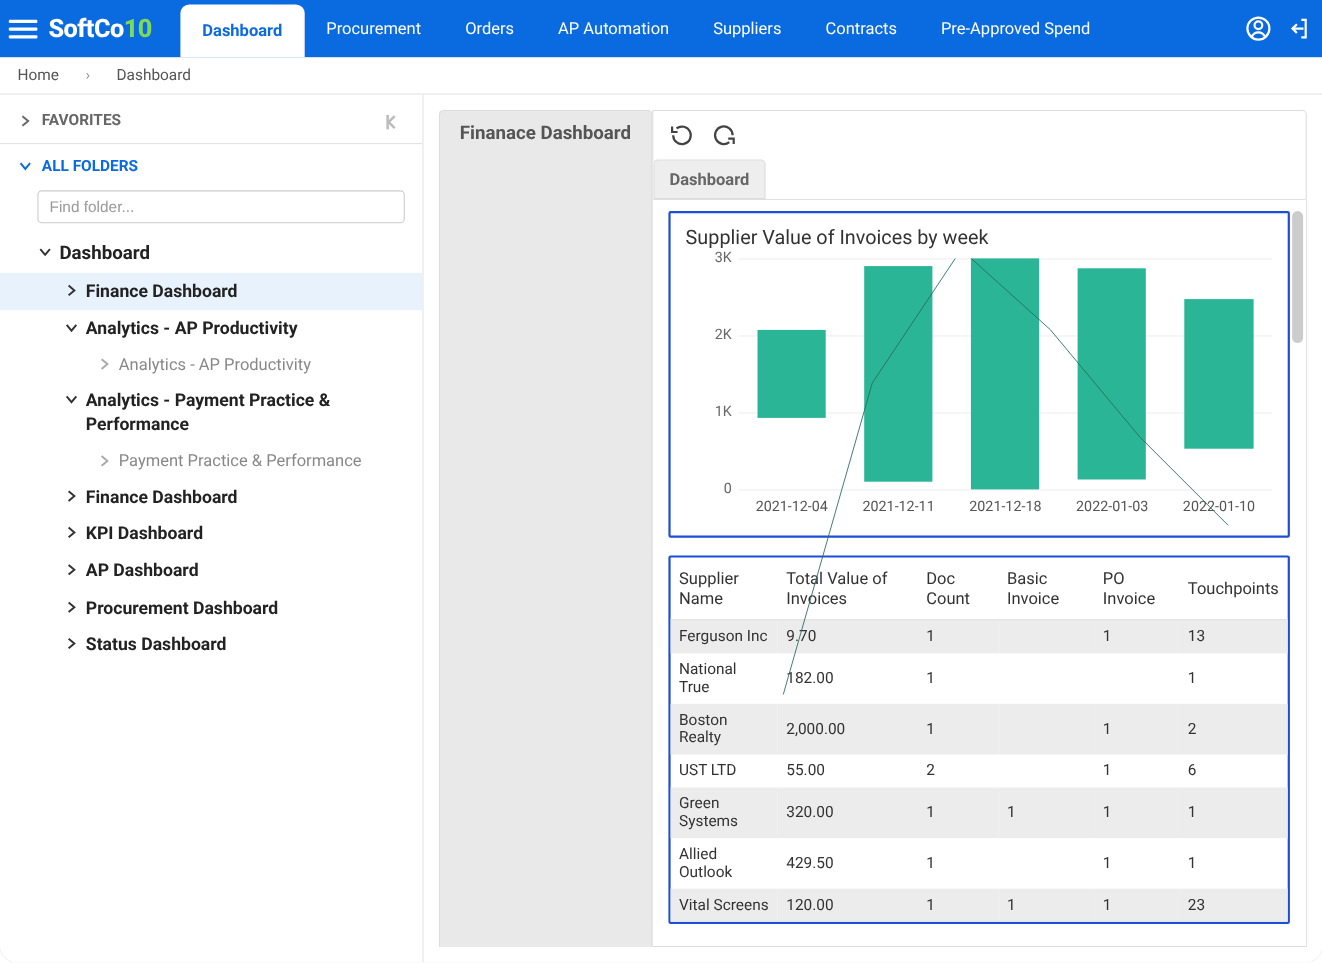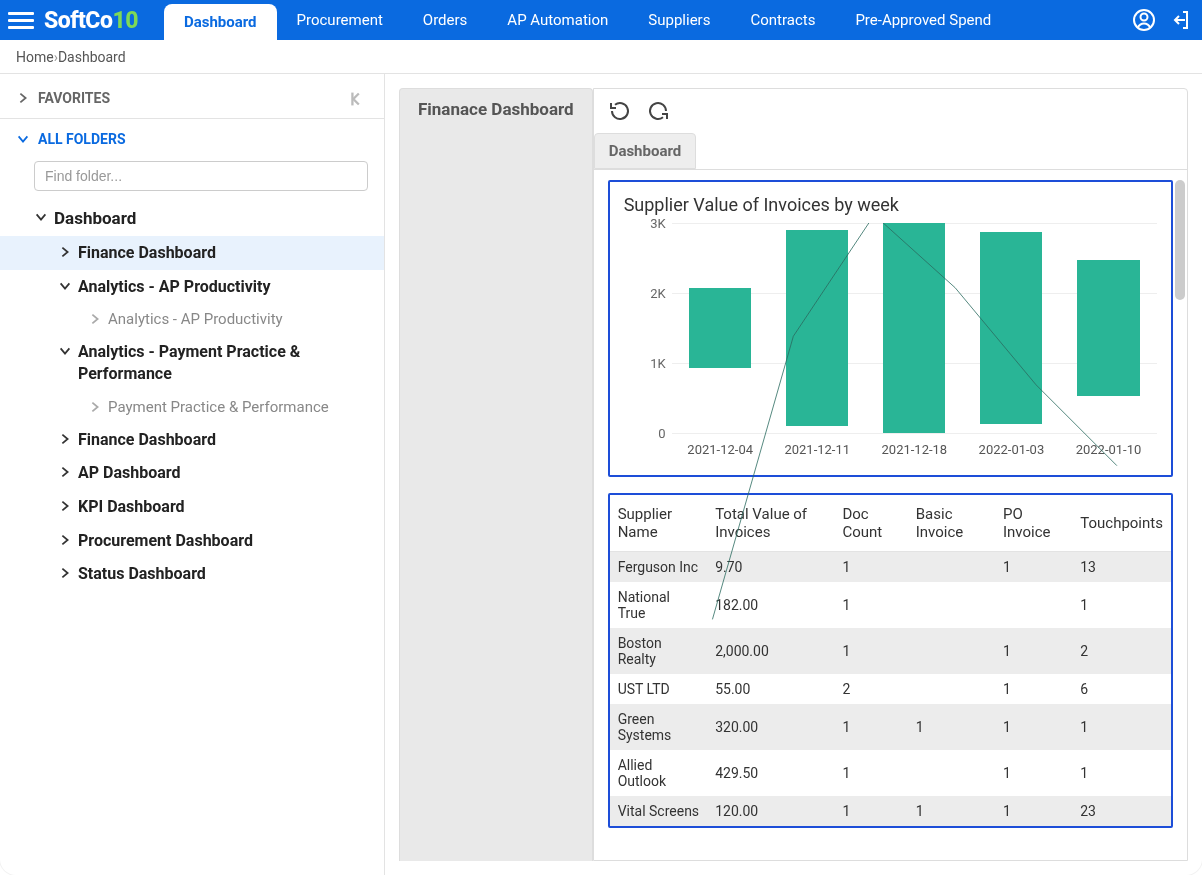--- a/index.html
+++ b/index.html
@@ -1,32 +1,32 @@
 <!DOCTYPE html>
 <html><head>
 <meta charset="utf-8">
 <style>
 * { box-sizing: border-box; margin: 0; padding: 0; }
 body { font-family: -apple-system, BlinkMacSystemFont, "Segoe UI", Roboto, Arial, sans-serif; background: #fff; }
 .app { width: 1202px; height: 875px; background: #fff; border-radius: 0 0 16px 16px; overflow: hidden; display: flex; flex-direction: column; box-shadow: 0 0 0 1px rgba(0,0,0,0.05); }
 
 
-.topnav { background: #0a6ae0; height: 40px; display: flex; align-items: center; padding: 0 10px 0 8px; gap: 6px; }
+.topnav { background: #0a6ae0; height: 52px; display: flex; align-items: center; padding: 0 10px 0 8px; gap: 6px; }
 .hamburger { width: 26px; height: 26px; display: flex; flex-direction: column; justify-content: center; gap: 4px; cursor: pointer; margin-right: 4px;}
 .hamburger span { display: block; height: 3px; background: #fff; border-radius: 1px; }
 .logo { font-size: 23px; font-weight: 800; color: #fff; letter-spacing: -0.5px; margin-right: 20px;}
 .logo .ten { color: #7ed957; }
 .tabs { display: flex; align-items: stretch; height: 100%; gap: 0; flex: 1; }
 .tab { padding: 0 20px; color: #fff; font-size: 15px; display: flex; align-items: center; cursor: pointer; white-space: nowrap;}
 .tab.active { background: #fff; color: #0a6ae0; font-weight: 700; border-radius: 8px 8px 0 0; margin-top: 4px; padding-top: 0; }
 .topright { display: flex; align-items: center; gap: 12px; }
 .topicon { width: 24px; height: 24px; stroke: #fff; fill: none; cursor: pointer; }
 
 
-.breadcrumb { height: 34px; border-bottom: 1px solid #e3e3e3; display: flex; align-items: center; padding: 0 16px; font-size: 14px; color: #555; gap: 0;}
+.breadcrumb { height: 34px; border-bottom: 1px solid #e3e3e3; display: flex; align-items: center; padding: 0 16px; font-size: 14px; color: #555; gap: 24px;}
 .breadcrumb .sep { color: #999; }
 
 
 .body { flex: 1; display: flex; overflow: hidden; }
 
 
 .sidebar { width: 385px; border-right: 1px solid #e3e3e3; display: flex; flex-direction: column; padding-top: 6px; }
 .side-header { display: flex; align-items: center; padding: 10px 16px; font-weight: 700; font-size: 14px; color: #666; gap: 8px; position: relative; }
 .side-header.blue { color: #0a6ae0; }
 .collapse-icon { position: absolute; right: 16px; top: 8px; cursor: pointer; }
@@ -194,29 +194,29 @@
               </svg>
             </span>
             <span class="label">Finance Dashboard</span>
           </div>
           <div class="tree-item level-1">
             <span class="chev">
               <svg class="chev-svg" viewBox="0 0 16 16">
                 <path d="M5 3l6 5-6 5" fill="none" stroke="#333" stroke-width="2"></path>
               </svg>
             </span>
+            <span class="label">KPI Dashboard</span>
+          </div>
+          <div class="tree-item level-1">
+            <span class="chev">
+              <svg class="chev-svg" viewBox="0 0 16 16">
+                <path d="M5 3l6 5-6 5" fill="none" stroke="#333" stroke-width="2"></path>
+              </svg>
+            </span>
             <span class="label">AP Dashboard</span>
-          </div>
-          <div class="tree-item level-1">
-            <span class="chev">
-              <svg class="chev-svg" viewBox="0 0 16 16">
-                <path d="M5 3l6 5-6 5" fill="none" stroke="#333" stroke-width="2"></path>
-              </svg>
-            </span>
-            <span class="label">KPI Dashboard</span>
           </div>
           <div class="tree-item level-1">
             <span class="chev">
               <svg class="chev-svg" viewBox="0 0 16 16">
                 <path d="M5 3l6 5-6 5" fill="none" stroke="#333" stroke-width="2"></path>
               </svg>
             </span>
             <span class="label">Procurement Dashboard</span>
           </div>
           <div class="tree-item level-1">

